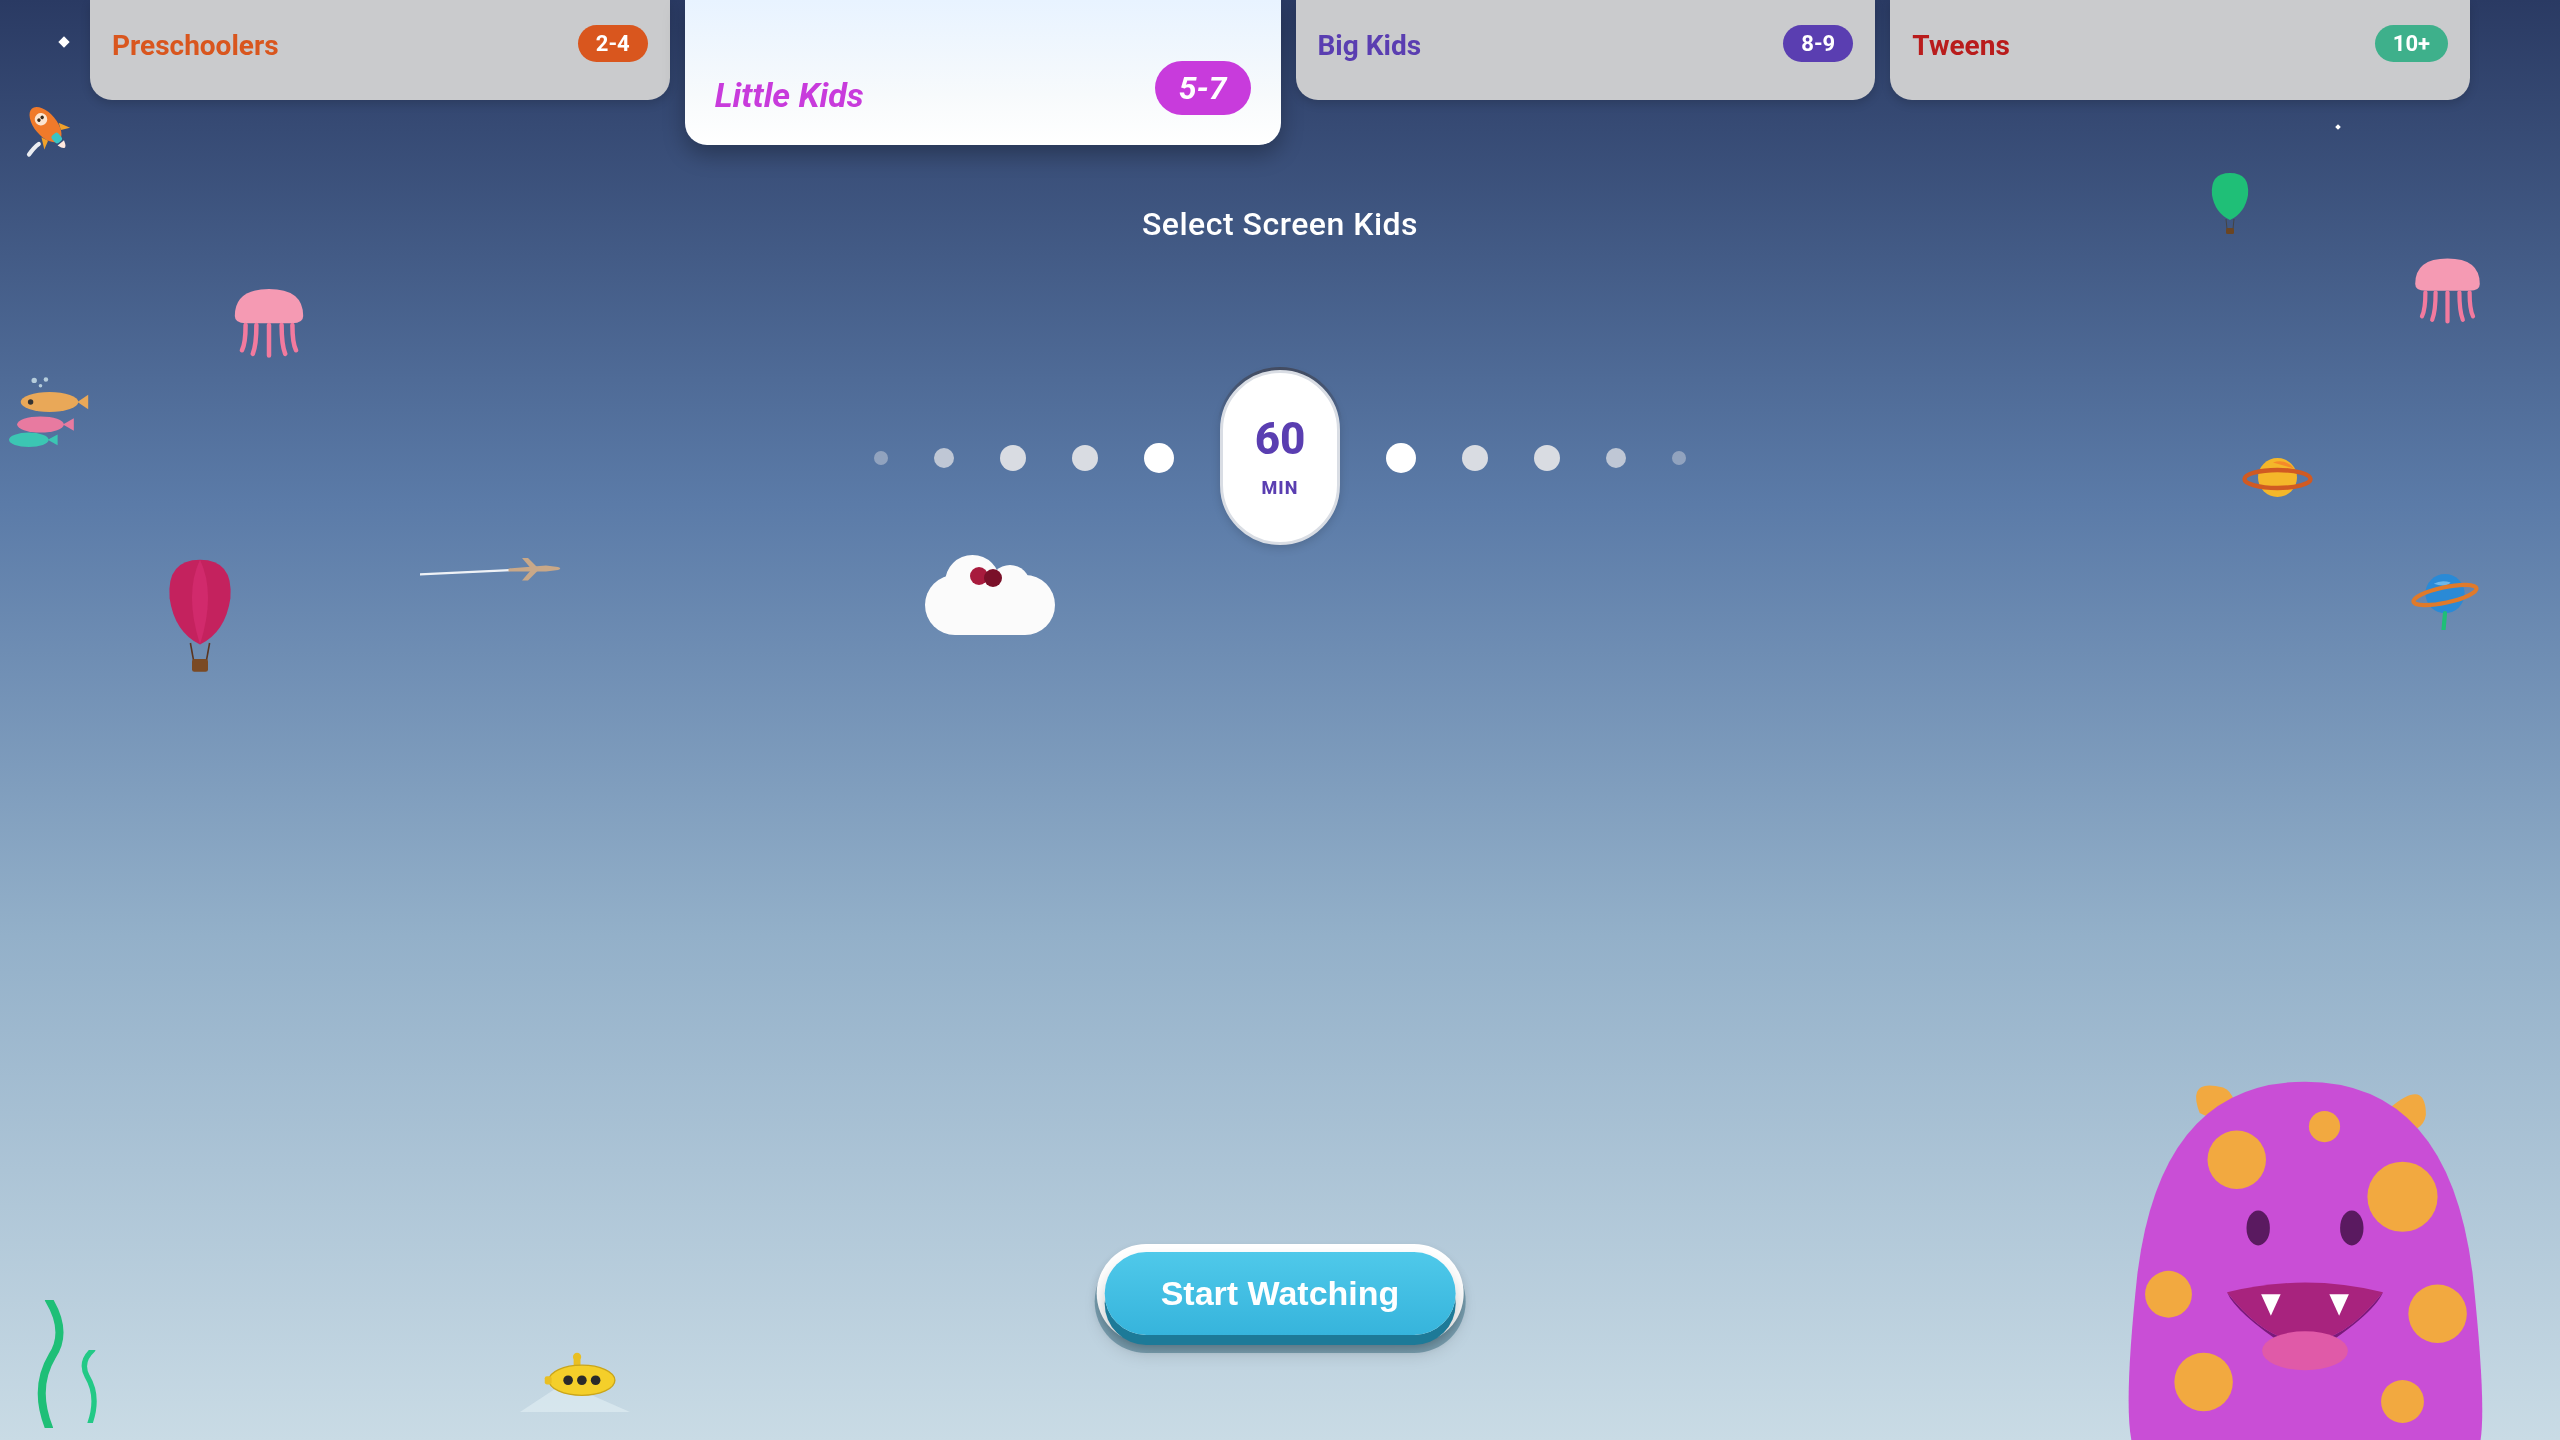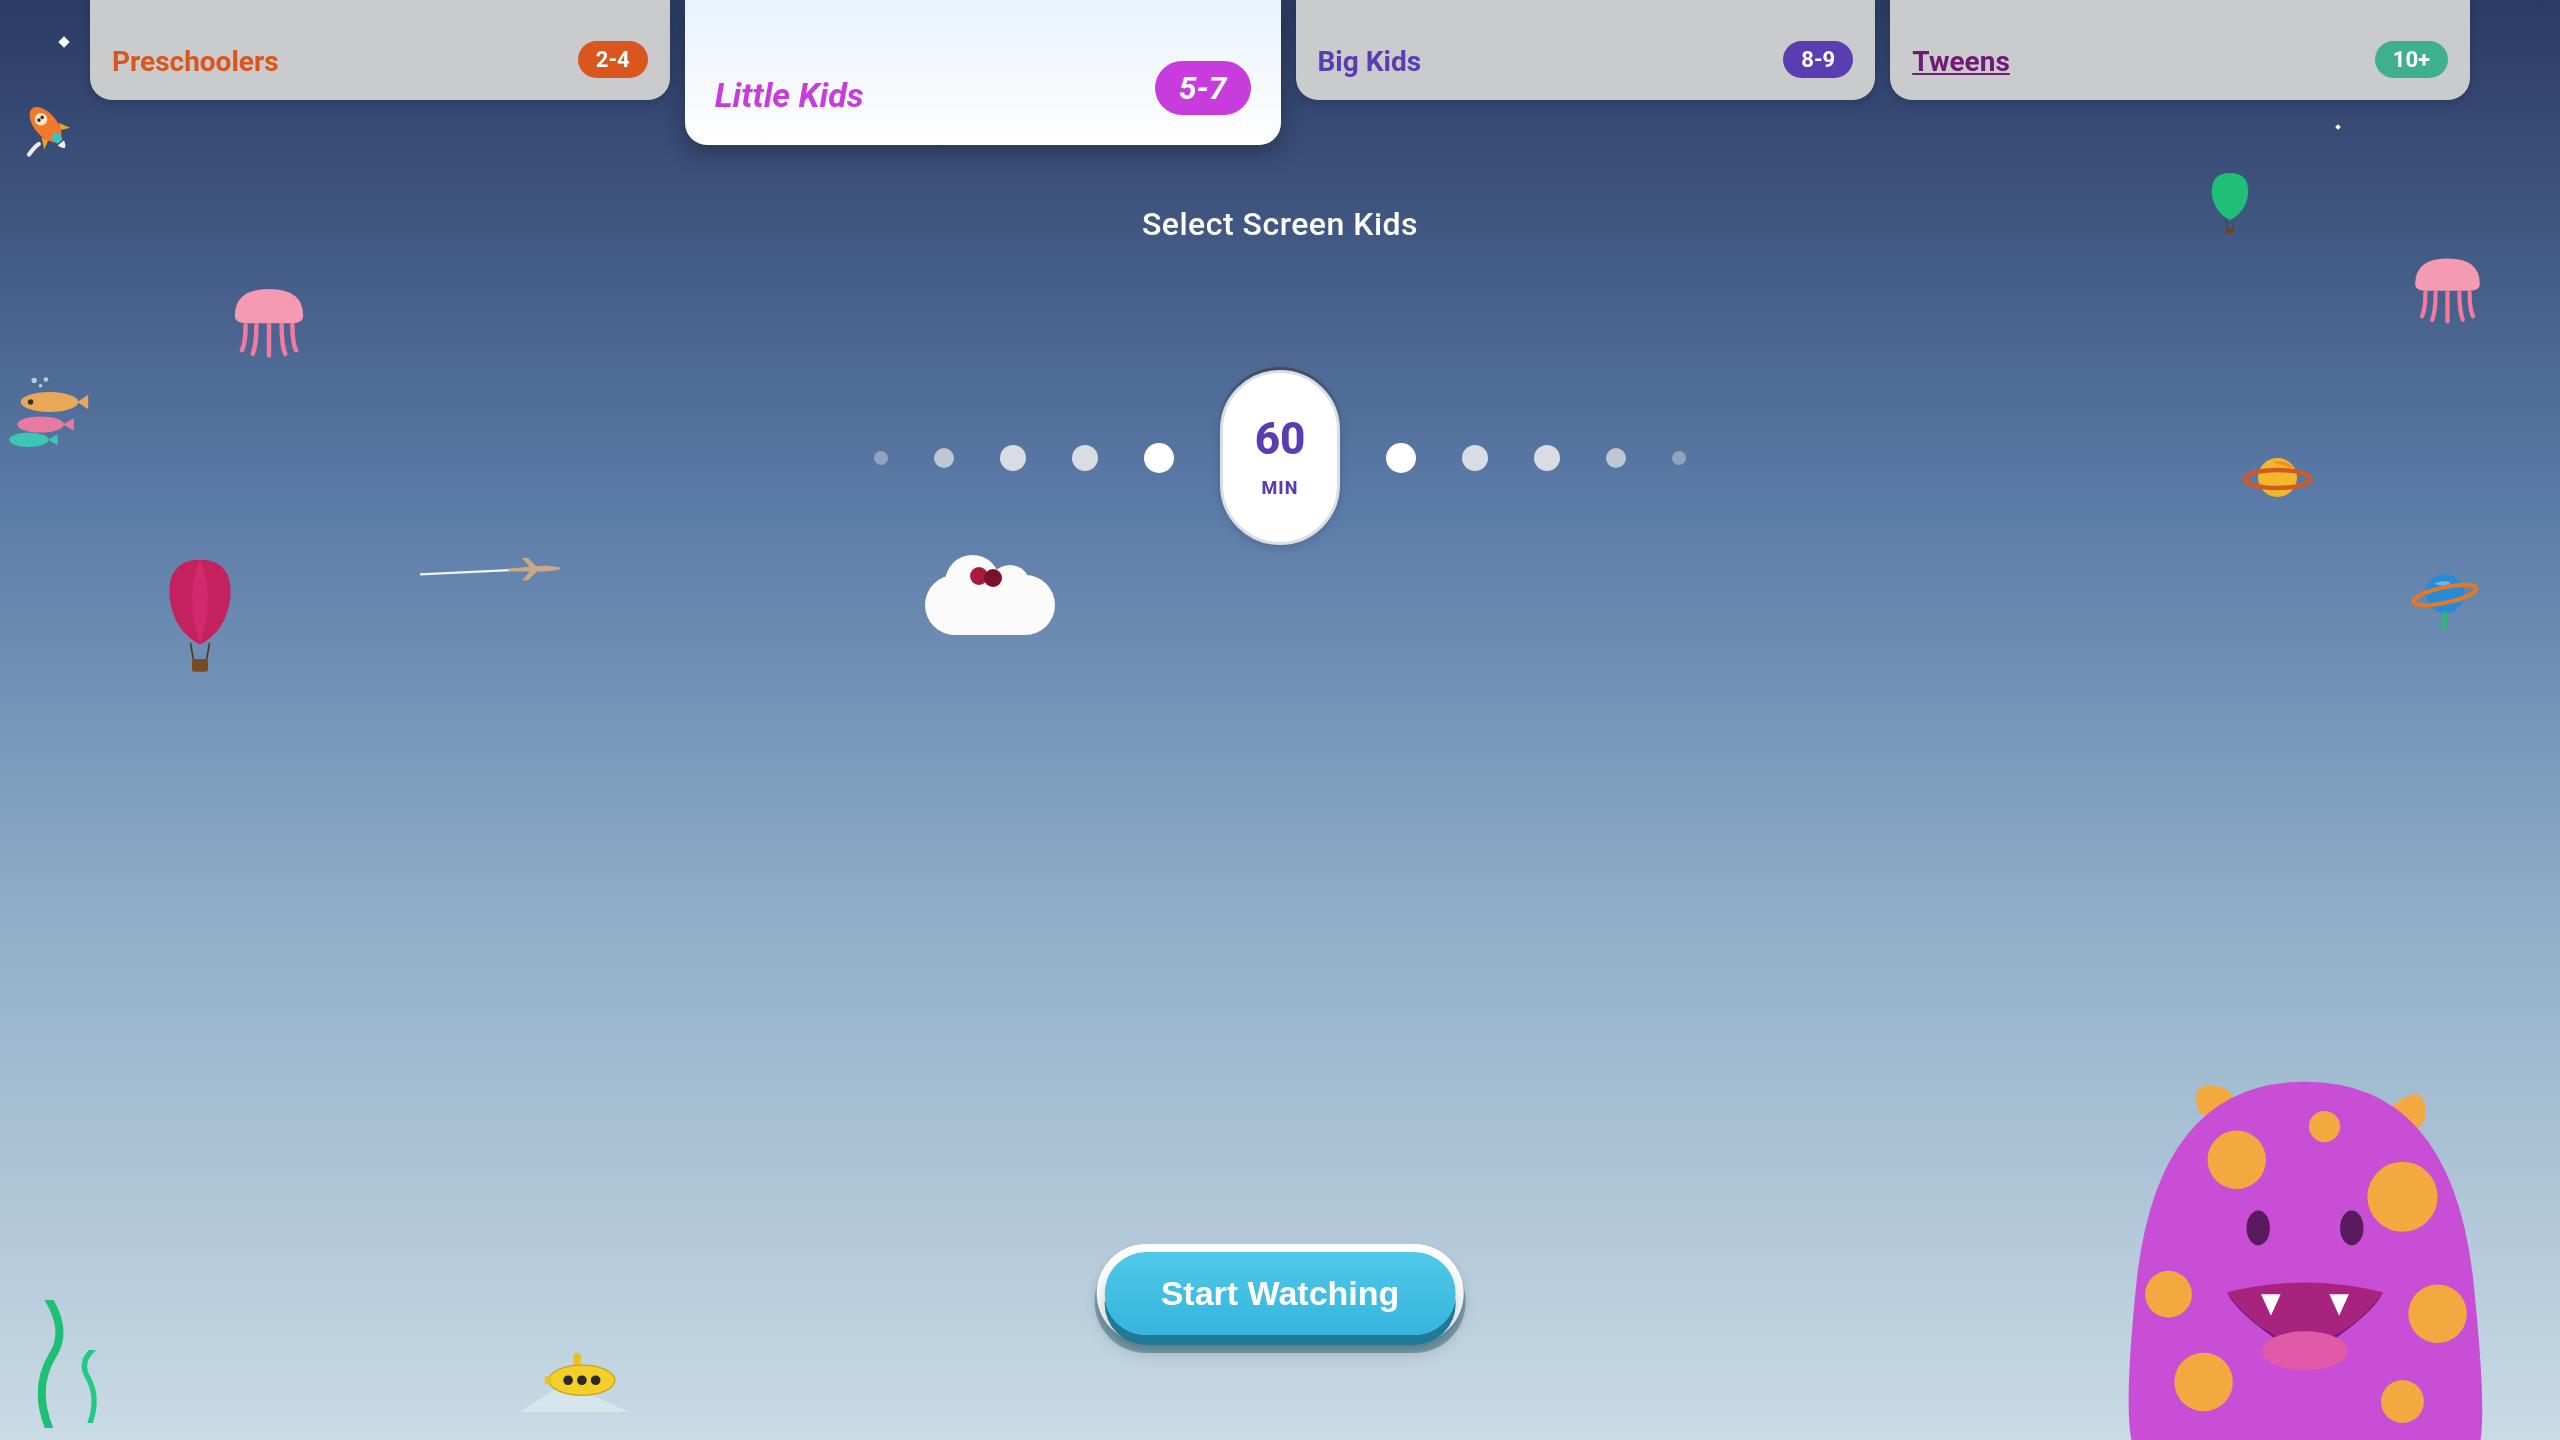--- a/index.html
+++ b/index.html
@@ -53,41 +53,41 @@
     left: 90px;
     right: 90px;
     display: flex;
     gap: 15px;
     z-index: 2;
   }
   .age-card {
     flex: 1;
     background: #cacbcd;
     border-radius: 0 0 22px 22px;
-    padding: 32px 22px 22px 22px;
+    padding: 32px 22px 38px 22px;
     display:flex;
     align-items:flex-end;
     justify-content:space-between;
     height:100px;
     box-shadow: 0 4px 10px rgba(0,0,0,0.15);
     cursor:pointer;
     transition: none;
   }
   .age-card .label { font-size:28px; font-weight:700; }
   .age-card .badge {
     padding:6px 18px; border-radius:999px; font-size:22px; font-weight:700;
     color:#fff;
   }
   .age-card.preschool .label { color:#d9561e; }
   .age-card.preschool .badge { background:#d9561e; }
   .age-card.littlekids .label { color:#c83bdc; }
   .age-card.littlekids .badge { background:#c83bdc; }
   .age-card.bigkids .label { color:#5a3eb1; }
   .age-card.bigkids .badge { background:#5a3eb1; }
-  .age-card.tweens .label { color:#701a75;text-decoration:underline; }
+  .age-card.tweens .label { color:#b91c1c; }
   .age-card.tweens .badge { background:#3eb08b; }
 
   .age-card.active {
     background: linear-gradient(180deg, #e8f3ff 0%, #f7fafc 65%, #fff 100%);
     height: 145px;
     padding: 58px 30px 30px 30px;
     box-shadow: 0 10px 22px rgba(0,0,0,0.28);
     font-style: italic;
   }
   .age-card.active .label { font-size:34px; }

